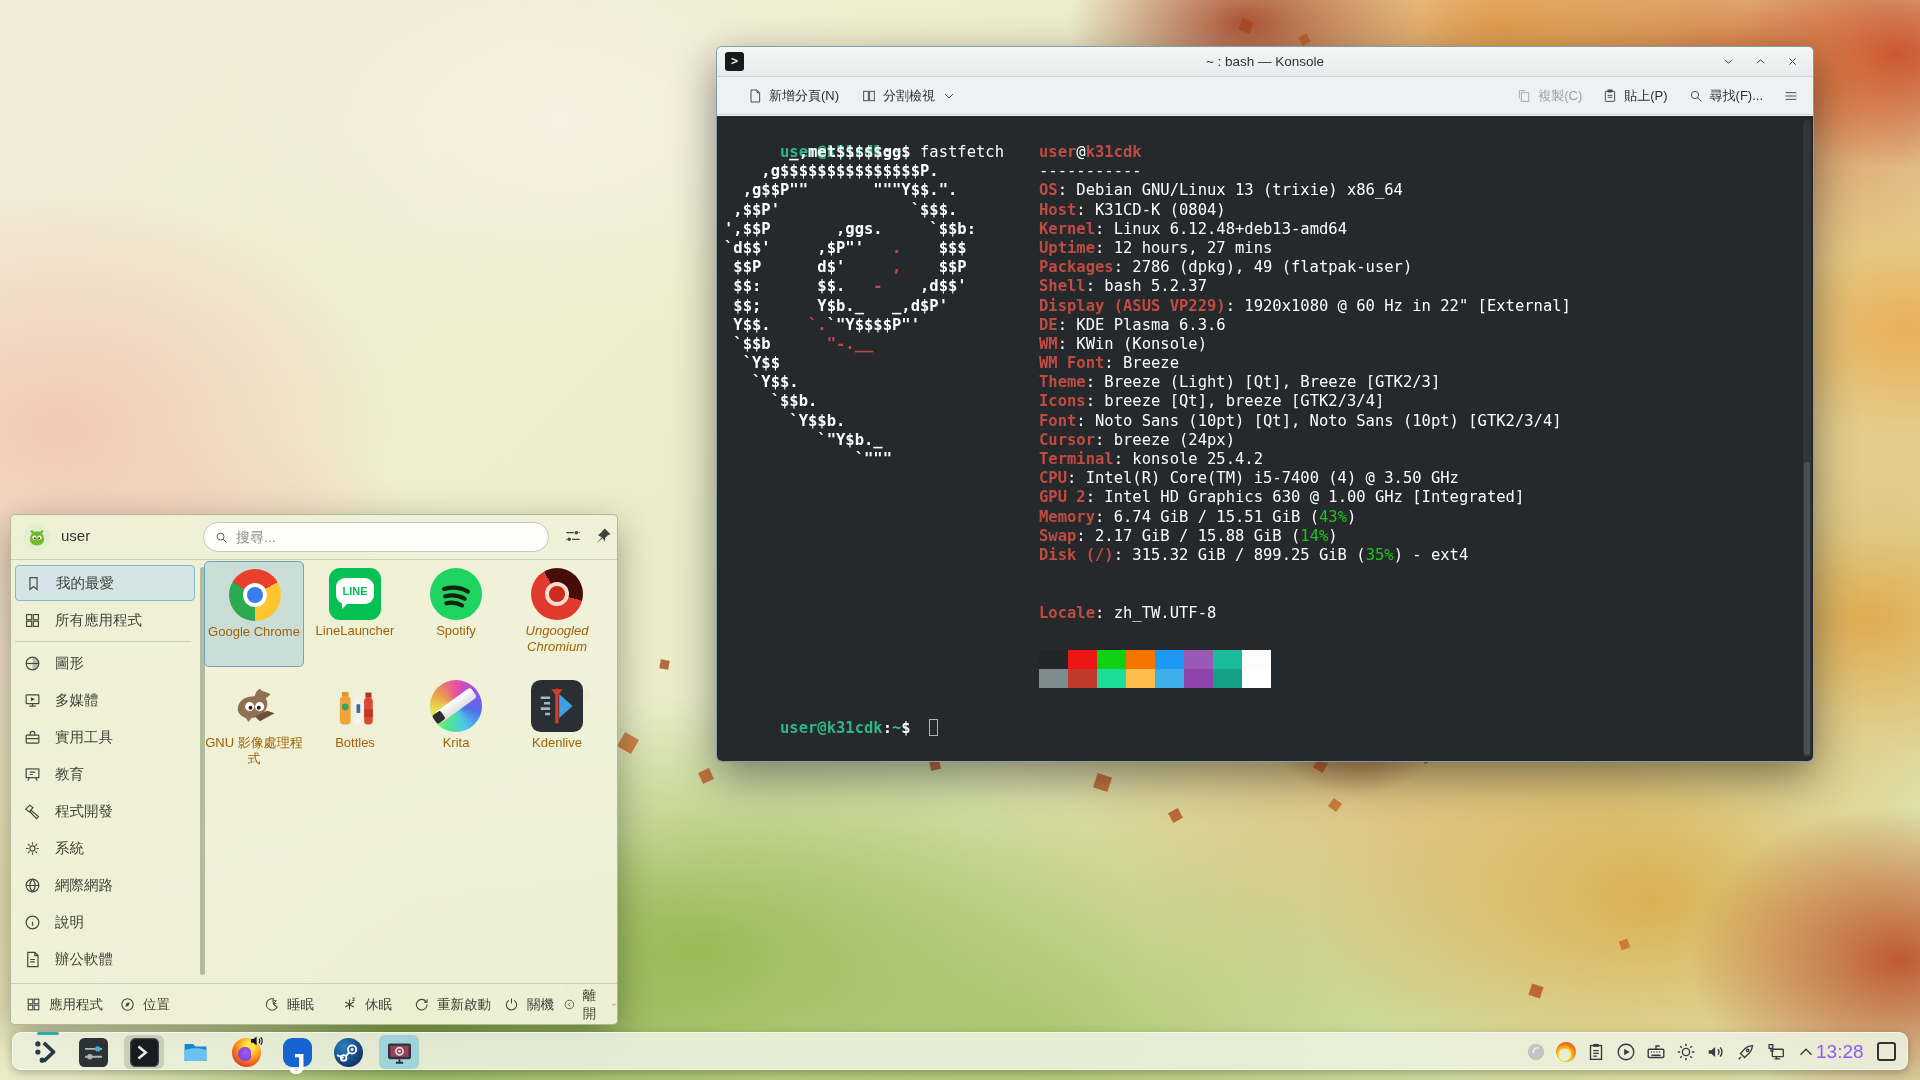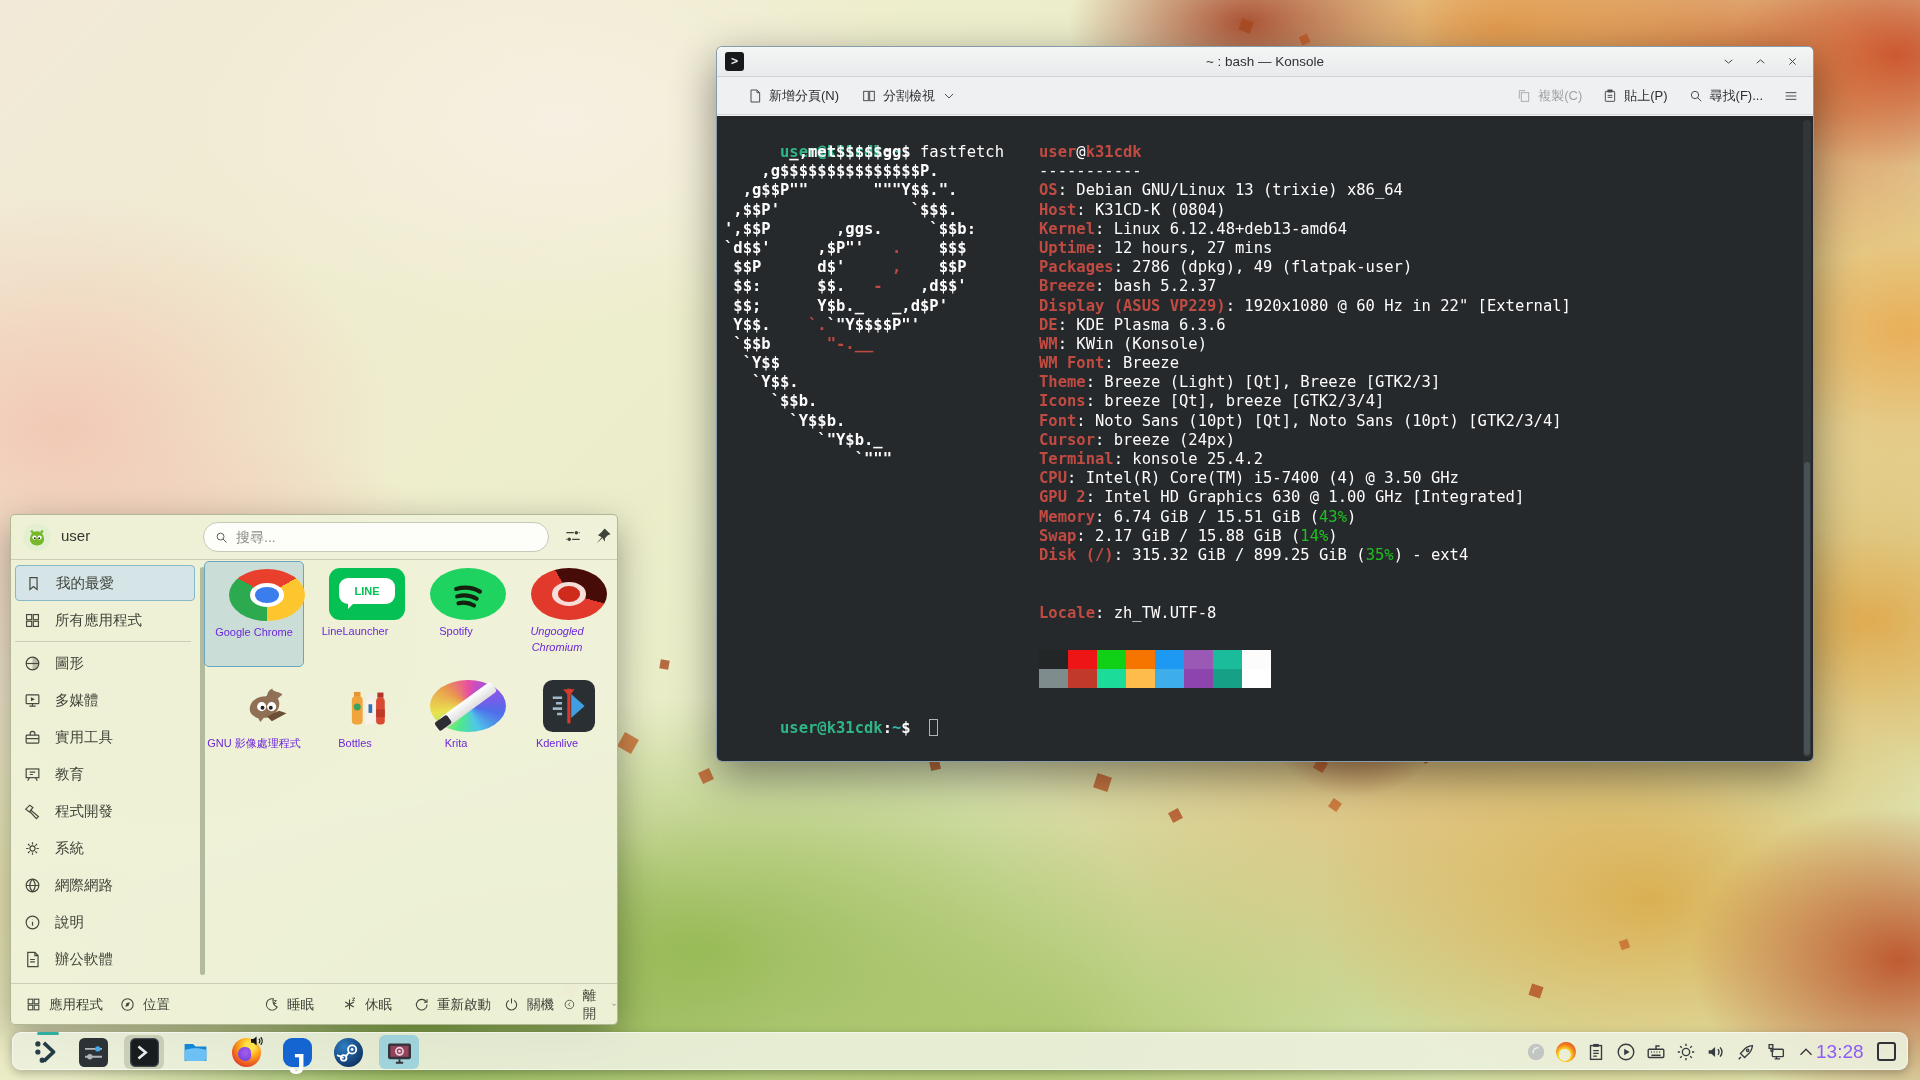--- a/index.html
+++ b/index.html
@@ -90,23 +90,23 @@
   .ko-side { position:absolute; left:0; top:45px; width:188px; bottom:40px; }
   .ko-cat { position:absolute; left:4px; width:180px; height:36px; border-radius:4px; display:flex; align-items:center; }
   .ko-cat.sel { background:#d5e4e6; border:1px solid #86b9c8; }
   .ko-cat svg { width:19px; height:19px; margin-left:8px; stroke:#45493e; fill:none; stroke-width:1.5; }
   .ko-cat span { margin-left:13px; font-size:14.5px; }
   .ko-sdiv { position:absolute; left:4px; right:8px; height:1px; background:#c9ceb6; }
   .ko-scroll { position:absolute; left:189px; top:52px; width:5px; height:408px; background:#b3bb9f; border-radius:3px; }
   .ko-grid { position:absolute; left:193px; top:46px; width:407px; height:425px; }
   .ko-tile { position:absolute; width:100px; height:106px; border-radius:5px; text-align:center; }
   .ko-tile.sel { background:rgba(158,200,214,.45); border:1px solid #6aa6bf; }
-  .ai { position:absolute; left:24px; top:7px; width:76px; height:52px; display:block; }
+  .ai { position:absolute; left:24px; top:7px; width:52px; height:52px; display:block; }
   .ai svg { position:absolute; inset:0; width:100%; height:100%; }
-  .ko-tile .lbl { position:absolute; left:-2px; right:-2px; top:62px; font-size:11px; line-height:16px; color:#6d28d9; }
+  .ko-tile .lbl { position:absolute; left:-2px; right:-2px; top:62px; font-size:13px; line-height:16px; color:#a16207; }
   .ko-fdiv { position:absolute; left:0; right:0; bottom:40px; height:1px; background:#c9ceb6; }
   .ko-footer { position:absolute; left:0; right:0; bottom:0; height:39px; font-size:13.5px; }
   .ko-ftab, .ko-power { position:absolute; display:flex; align-items:center; gap:7px; height:39px; }
   .ko-footer svg { width:17px; height:17px; stroke:#3f4339; fill:none; stroke-width:1.5; }
 
   
   .ic-chrome { border-radius:50%; background:conic-gradient(from 60deg,#fdc62f 0 120deg,#2da94f 0 240deg,#e8402d 0 360deg); }
   .ch-ring { position:absolute; inset:27%; background:#fff; border-radius:50%; }
   .ch-core { position:absolute; inset:34%; background:#3b7ded; border-radius:50%; }
   .ic-line { background:#05c153; border-radius:11px; }
@@ -281,21 +281,21 @@
         <div class="tline"><span class="tw">              `"""</span></div>
       </div>
     <div class="info" id="fastfetch-info">
         <div class="tline"><span class="tr">user</span><span class="tw">@</span><span class="tr">k31cdk</span></div>
         <div class="tline"><span class="tw">-----------</span></div>
         <div class="tline"><span class="tr">OS</span><span class="tw">: Debian GNU/Linux 13 (trixie) x86_64</span></div>
         <div class="tline"><span class="tr">Host</span><span class="tw">: K31CD-K (0804)</span></div>
         <div class="tline"><span class="tr">Kernel</span><span class="tw">: Linux 6.12.48+deb13-amd64</span></div>
         <div class="tline"><span class="tr">Uptime</span><span class="tw">: 12 hours, 27 mins</span></div>
         <div class="tline"><span class="tr">Packages</span><span class="tw">: 2786 (dpkg), 49 (flatpak-user)</span></div>
-        <div class="tline"><span class="tr">Breeze</span><span class="tw">: bash 5.2.37</span></div>
+        <div class="tline"><span class="tr">Shell</span><span class="tw">: bash 5.2.37</span></div>
         <div class="tline"><span class="tr">Display (ASUS VP229)</span><span class="tw">: 1920x1080 @ 60 Hz in 22" [External]</span></div>
         <div class="tline"><span class="tr">DE</span><span class="tw">: KDE Plasma 6.3.6</span></div>
         <div class="tline"><span class="tr">WM</span><span class="tw">: KWin (Konsole)</span></div>
         <div class="tline"><span class="tr">WM Font</span><span class="tw">: Breeze</span></div>
         <div class="tline"><span class="tr">Theme</span><span class="tw">: Breeze (Light) [Qt], Breeze [GTK2/3]</span></div>
         <div class="tline"><span class="tr">Icons</span><span class="tw">: breeze [Qt], breeze [GTK2/3/4]</span></div>
         <div class="tline"><span class="tr">Font</span><span class="tw">: Noto Sans (10pt) [Qt], Noto Sans (10pt) [GTK2/3/4]</span></div>
         <div class="tline"><span class="tr">Cursor</span><span class="tw">: breeze (24px)</span></div>
         <div class="tline"><span class="tr">Terminal</span><span class="tw">: konsole 25.4.2</span></div>
         <div class="tline"><span class="tr">CPU</span><span class="tw">: Intel(R) Core(TM) i5-7400 (4) @ 3.50 GHz</span></div>

